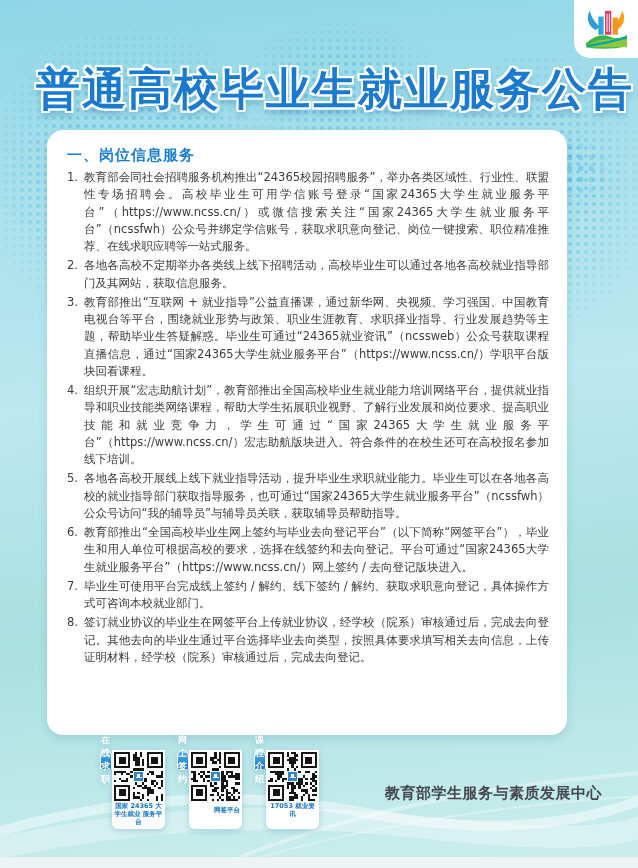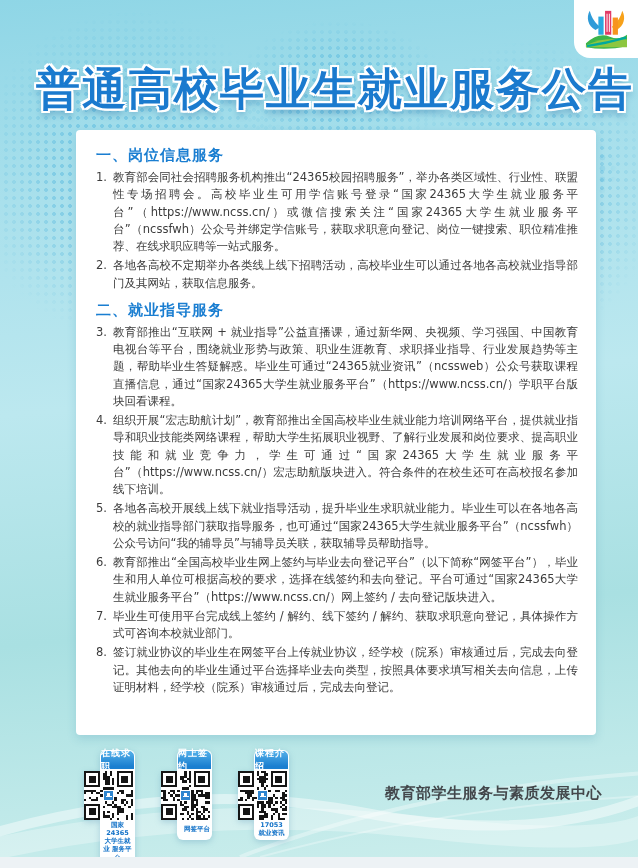--- a/index.html
+++ b/index.html
@@ -18,31 +18,31 @@
     background-image:radial-gradient(circle,rgba(62,172,218,.6) 2.6px,transparent 3.2px);}
   
   .logo-box{position:absolute;top:0;right:0;width:64px;height:58px;background:#fff;
     border-radius:0 0 0 16px;z-index:5;display:flex;align-items:center;justify-content:center;}
   
   .title{position:absolute;top:60px;left:16px;width:100%;text-align:center;z-index:3;
     font-size:44px;font-weight:900;letter-spacing:2px;color:#1a7ace;
     text-shadow:-2px -2px 0 #fff,2px -2px 0 #fff,-2px 2px 0 #fff,2px 2px 0 #fff,
       -2px 0 0 #fff,2px 0 0 #fff,0 -2px 0 #fff,0 2px 0 #fff,0 5px 7px rgba(20,90,150,.45);}
   
-  .card{position:absolute;left:76px;top:130px;width:520px;height:605px;background:#fff;
-    border-radius:4px;z-index:4;box-sizing:border-box;padding:16px 18px 10px 20px;
+  .card{position:absolute;left:47px;top:130px;width:520px;height:605px;background:#fff;
+    border-radius:16px;z-index:4;box-sizing:border-box;padding:16px 18px 10px 20px;
     box-shadow:0 4px 10px rgba(40,120,160,.18);overflow:hidden;}
   .card h2{font-size:15px;font-weight:bold;color:#1a7ed1;margin:9px 0 4px;letter-spacing:1px;}
   .card section:first-child h2{margin-top:0;}
   .item{display:flex;margin:0 0 2px;}
   .item .num{flex:none;width:17px;font-size:11.5px;color:#3c3c3c;line-height:1.5;}
   .item p{flex:1;margin:0;font-size:11.5px;color:#3c3c3c;line-height:1.5;text-align:justify;}
   
   .qr-row{position:absolute;left:63px;top:750px;z-index:4;display:flex;gap:5px;}
-  .qr-card{width:35px;display:flex;flex-direction:column;filter:drop-shadow(0 2px 3px rgba(40,110,160,.25));padding-left:37px;}
+  .qr-card{width:35px;display:flex;flex-direction:row;filter:drop-shadow(0 2px 3px rgba(40,110,160,.25));padding-left:37px;}
   .qr-tab{height:19px;background:linear-gradient(180deg,#55b1ea 0%,#1b7fd0 85%);
     border:1.5px solid #fff;border-bottom:none;border-radius:6px 6px 0 0;
     color:#fff;font-size:9px;font-weight:bold;display:flex;align-items:center;justify-content:center;
     letter-spacing:1px;box-sizing:border-box;}
   .qr-body{background:#fff;border-radius:0 0 6px 6px;padding:2px 2px 3px;display:flex;
     flex-direction:column;align-items:flex-end;min-height:66px;}
   .qr-body svg{width:49px;height:49px;display:block;background:#fff;}
   .qr-label{font-size:6.5px;font-weight:bold;color:#1272c8;text-align:center;line-height:1.25;
     margin-top:1px;min-height:16px;display:flex;align-items:center;}
   
@@ -95,21 +95,20 @@
         <span class="num">1.</span>
         <p>教育部会同社会招聘服务机构推出“24365校园招聘服务”，举办各类区域性、行业性、联盟性专场招聘会。高校毕业生可用学信账号登录“国家24365大学生就业服务平台”（https://www.ncss.cn/）或微信搜索关注“国家24365大学生就业服务平台”（ncssfwh）公众号并绑定学信账号，获取求职意向登记、岗位一键搜索、职位精准推荐、在线求职应聘等一站式服务。</p>
       </div>
       <div class="item">
         <span class="num">2.</span>
         <p>各地各高校不定期举办各类线上线下招聘活动，高校毕业生可以通过各地各高校就业指导部门及其网站，获取信息服务。</p>
       </div>
     </section>
 
     <section>
-      <h2>二、就业指导服务</h2>
       <div class="item">
         <span class="num">3.</span>
         <p>教育部推出“互联网 + 就业指导”公益直播课，通过新华网、央视频、学习强国、中国教育电视台等平台，围绕就业形势与政策、职业生涯教育、求职择业指导、行业发展趋势等主题，帮助毕业生答疑解惑。毕业生可通过“24365就业资讯”（ncssweb）公众号获取课程直播信息，通过“国家24365大学生就业服务平台”（https://www.ncss.cn/）学职平台版块回看课程。</p>
       </div>
       <div class="item">
         <span class="num">4.</span>
         <p>组织开展“宏志助航计划”，教育部推出全国高校毕业生就业能力培训网络平台，提供就业指导和职业技能类网络课程，帮助大学生拓展职业视野、了解行业发展和岗位要求、提高职业技能和就业竞争力，学生可通过“国家24365大学生就业服务平台”（https://www.ncss.cn/）宏志助航版块进入。符合条件的在校生还可在高校报名参加线下培训。</p>
       </div>
       <div class="item">
         <span class="num">5.</span>

